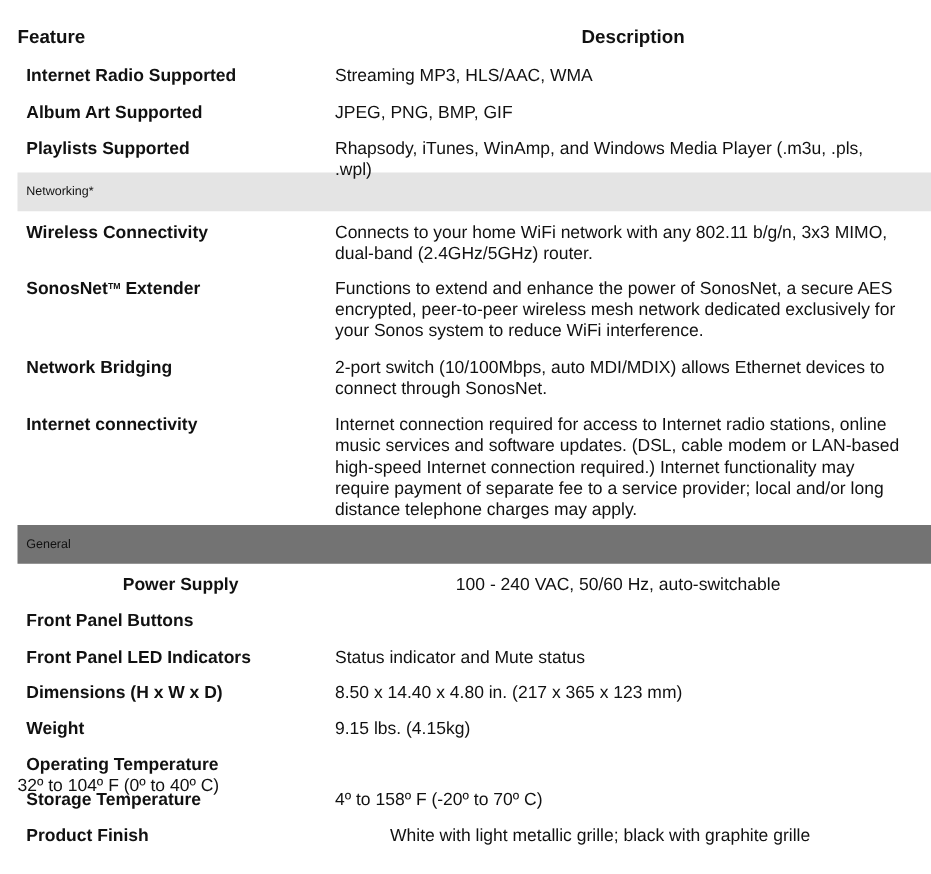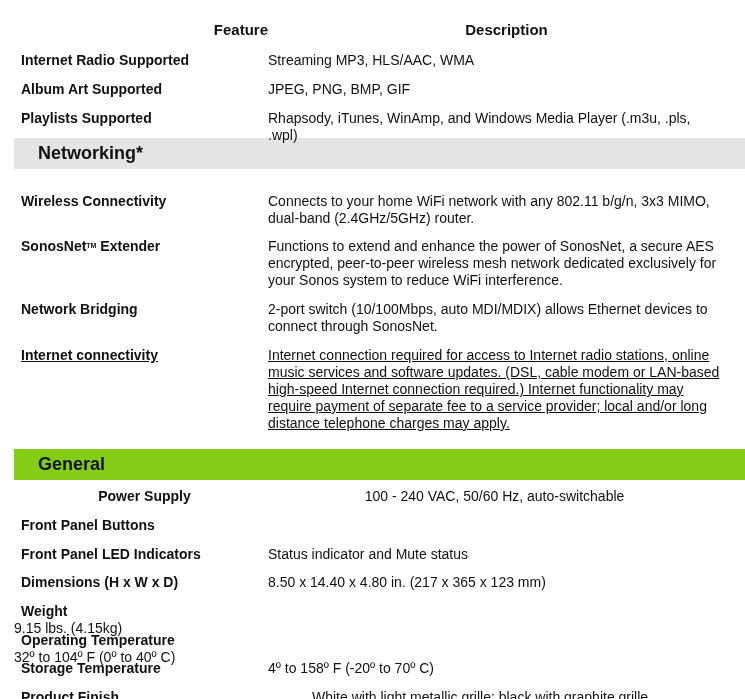--- a/index.html
+++ b/index.html
@@ -23,21 +23,21 @@
     }
     .header-row {
       display: flex;
       height: 34px;
       align-items: center;
       font-weight: bold;
       font-size: 15px;
     }
     .header-row .col-feature {
       width: 254px;
-      text-align: right;
+      text-align: left;
       padding-left: 0;
     }
     .header-row .col-desc {
       flex: 1;
       text-align: center;
       padding-left: 0;
     }
     .row {
       display: flex;
       align-items: flex-start;
@@ -52,23 +52,23 @@
     }
     .row .desc {
       flex: 1;
       padding-right: 24px;
     }
     .section {
       background: #e4e4e4;
       height: 31px;
       display: flex;
       align-items: center;
-      padding-left: 24px;
-      font-weight: bold;
-      font-size: 18px;
+      padding-left: 7px;
+      font-weight: normal;
+      font-size: 10px;
     }
     sup.tm {
       font-size: 7px;
       vertical-align: top;
       position: relative;
       top: -1px;
     }
   </style>
 </head>
 <body style="color: rgb(17, 17, 17);">
@@ -88,55 +88,55 @@
     <div class="feature">Album Art Supported</div>
     <div class="desc">JPEG, PNG, BMP, GIF</div>
   </div>
   <div class="row" style="height:28px;">
     <div class="feature">Playlists Supported</div>
     <div class="desc">Rhapsody, iTunes, WinAmp, and Windows Media Player (.m3u, .pls, .wpl)</div>
   </div>
 
   <div class="section" style="background: rgb(228, 228, 228);">Networking*</div>
 
-  <div class="row" style="margin-top:24px;height:36px;">
+  <div class="row" style="margin-top:8px;height:36px;">
     <div class="feature">Wireless Connectivity</div>
     <div class="desc">Connects to your home WiFi network with any 802.11 b/g/n, 3x3 MIMO, dual-band (2.4GHz/5GHz) router.</div>
   </div>
   <div class="row" style="margin-top:9px;height:54px;">
     <div class="feature"><span>SonosNet</span><sup class="tm">TM</sup><span> Extender</span></div>
     <div class="desc">Functions to extend and enhance the power of SonosNet, a secure AES encrypted, peer-to-peer wireless mesh network dedicated exclusively for your Sonos system to reduce WiFi interference.</div>
   </div>
   <div class="row" style="margin-top:9px;height:37px;">
     <div class="feature">Network Bridging</div>
     <div class="desc">2-port switch (10/100Mbps, auto MDI/MDIX) allows Ethernet devices to connect through SonosNet.</div>
   </div>
-  <div class="row" style="margin-top:9px;height:89px;text-decoration:underline;">
+  <div class="row" style="margin-top:9px;height:89px;">
     <div class="feature">Internet connectivity</div>
     <div class="desc">Internet connection required for access to Internet radio stations, online music services and software updates. (DSL, cable modem or LAN-based high-speed Internet connection required.) Internet functionality may require payment of separate fee to a service provider; local and/or long distance telephone charges may apply.</div>
   </div>
 
-  <div class="section" style="margin-top: 13px; background: #84cc16;">General</div>
+  <div class="section" style="margin-top: 0px; background: #737373;">General</div>
 
   <div class="row" style="margin-top:8px;height:29px;text-align:center;">
     <div class="feature">Power Supply</div>
     <div class="desc">100 - 240 VAC, 50/60 Hz, auto-switchable</div>
   </div>
   <div class="row" style="height:29px;">
     <div class="feature">Front Panel Buttons</div>
   </div>
   <div class="row" style="height:28px;">
     <div class="feature">Front Panel LED Indicators</div>
     <div class="desc">Status indicator and Mute status</div>
   </div>
   <div class="row" style="height:29px;">
     <div class="feature">Dimensions (H x W x D)</div>
     <div class="desc">8.50 x 14.40 x 4.80 in. (217 x 365 x 123 mm)</div>
   </div>
-  <div class="row" style="height:29px;flex-direction:column;">
+  <div class="row" style="height:29px;">
     <div class="feature">Weight</div>
     <div class="desc">9.15 lbs. (4.15kg)</div>
   </div>
   <div class="row" style="height:28px;flex-direction:column;">
     <div class="feature">Operating Temperature</div>
     <div class="desc">32º to 104º F (0º to 40º C)</div>
   </div>
   <div class="row" style="height:29px;">
     <div class="feature">Storage Temperature</div>
     <div class="desc">4º to 158º F (-20º to 70º C)</div>

